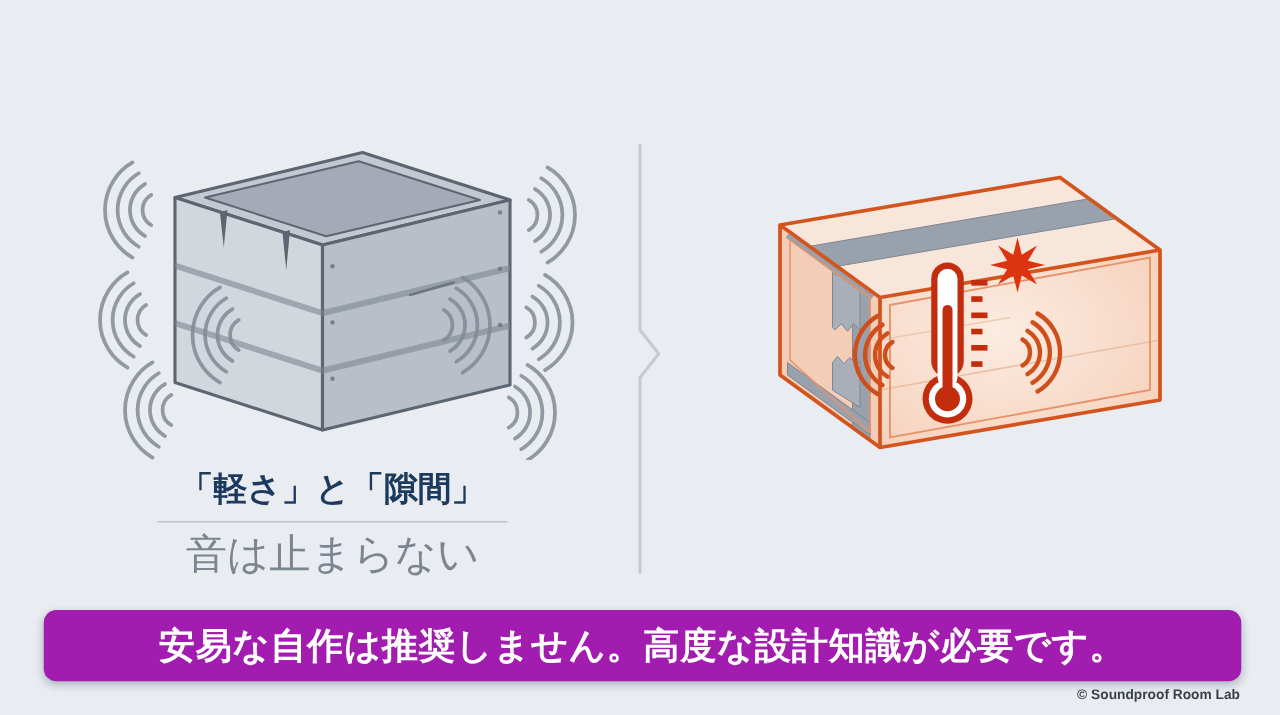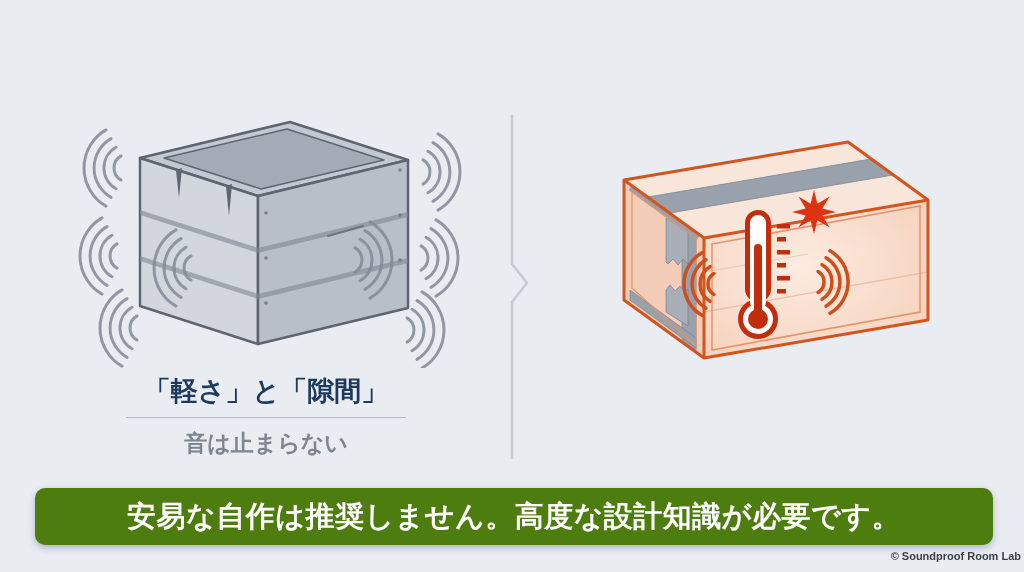--- a/index.html
+++ b/index.html
@@ -15,32 +15,32 @@
   }
   .illus{position:absolute;}
   .illus-left{left:78px;top:98px;width:384px;height:270px;}
   .illus-right{left:608px;top:122px;width:336px;height:250px;}
   .divider-wrap{position:absolute;left:498px;top:112px;width:40px;height:350px;}
   .caption-block{position:absolute;top:375px;text-align:center;}
   .caption-left{left:80px;width:372px;}
   .caption-right{left:592px;width:336px;}
   .caption{font-size:27px;font-weight:800;color:#1c3a5e;line-height:32px;}
   .cap-divider{width:280px;height:0;border-top:1.5px solid #b3bcc6;margin:10px auto 9px auto;}
-  .subcaption{font-size:23px;font-weight:700;line-height:32px;}
+  .subcaption{font-size:33px;font-weight:400;line-height:32px;}
   .subcaption.gray{color:#7d8590;}
   .subcaption.orange{color:#d4592b;}
   .banner{
     position:absolute;left:35px;top:488px;width:958px;height:57px;
-    background:#4d7c0f;border-radius:10px;
+    background:#a21caf;border-radius:10px;
     box-shadow:0 3px 7px rgba(20,40,70,.28);
     display:flex;align-items:center;justify-content:center;
   }
   .banner span{color:#ffffff;font-size:29px;font-weight:800;letter-spacing:.5px;}
   .footer{
-    position:absolute;right:3px;top:550px;
+    position:absolute;right:32px;top:550px;
     font-size:11px;font-weight:700;color:#3a3f47;
   }
   svg{display:block;}
 </style>
 </head>
 <body>
 
 <div class="stage">
 
 

